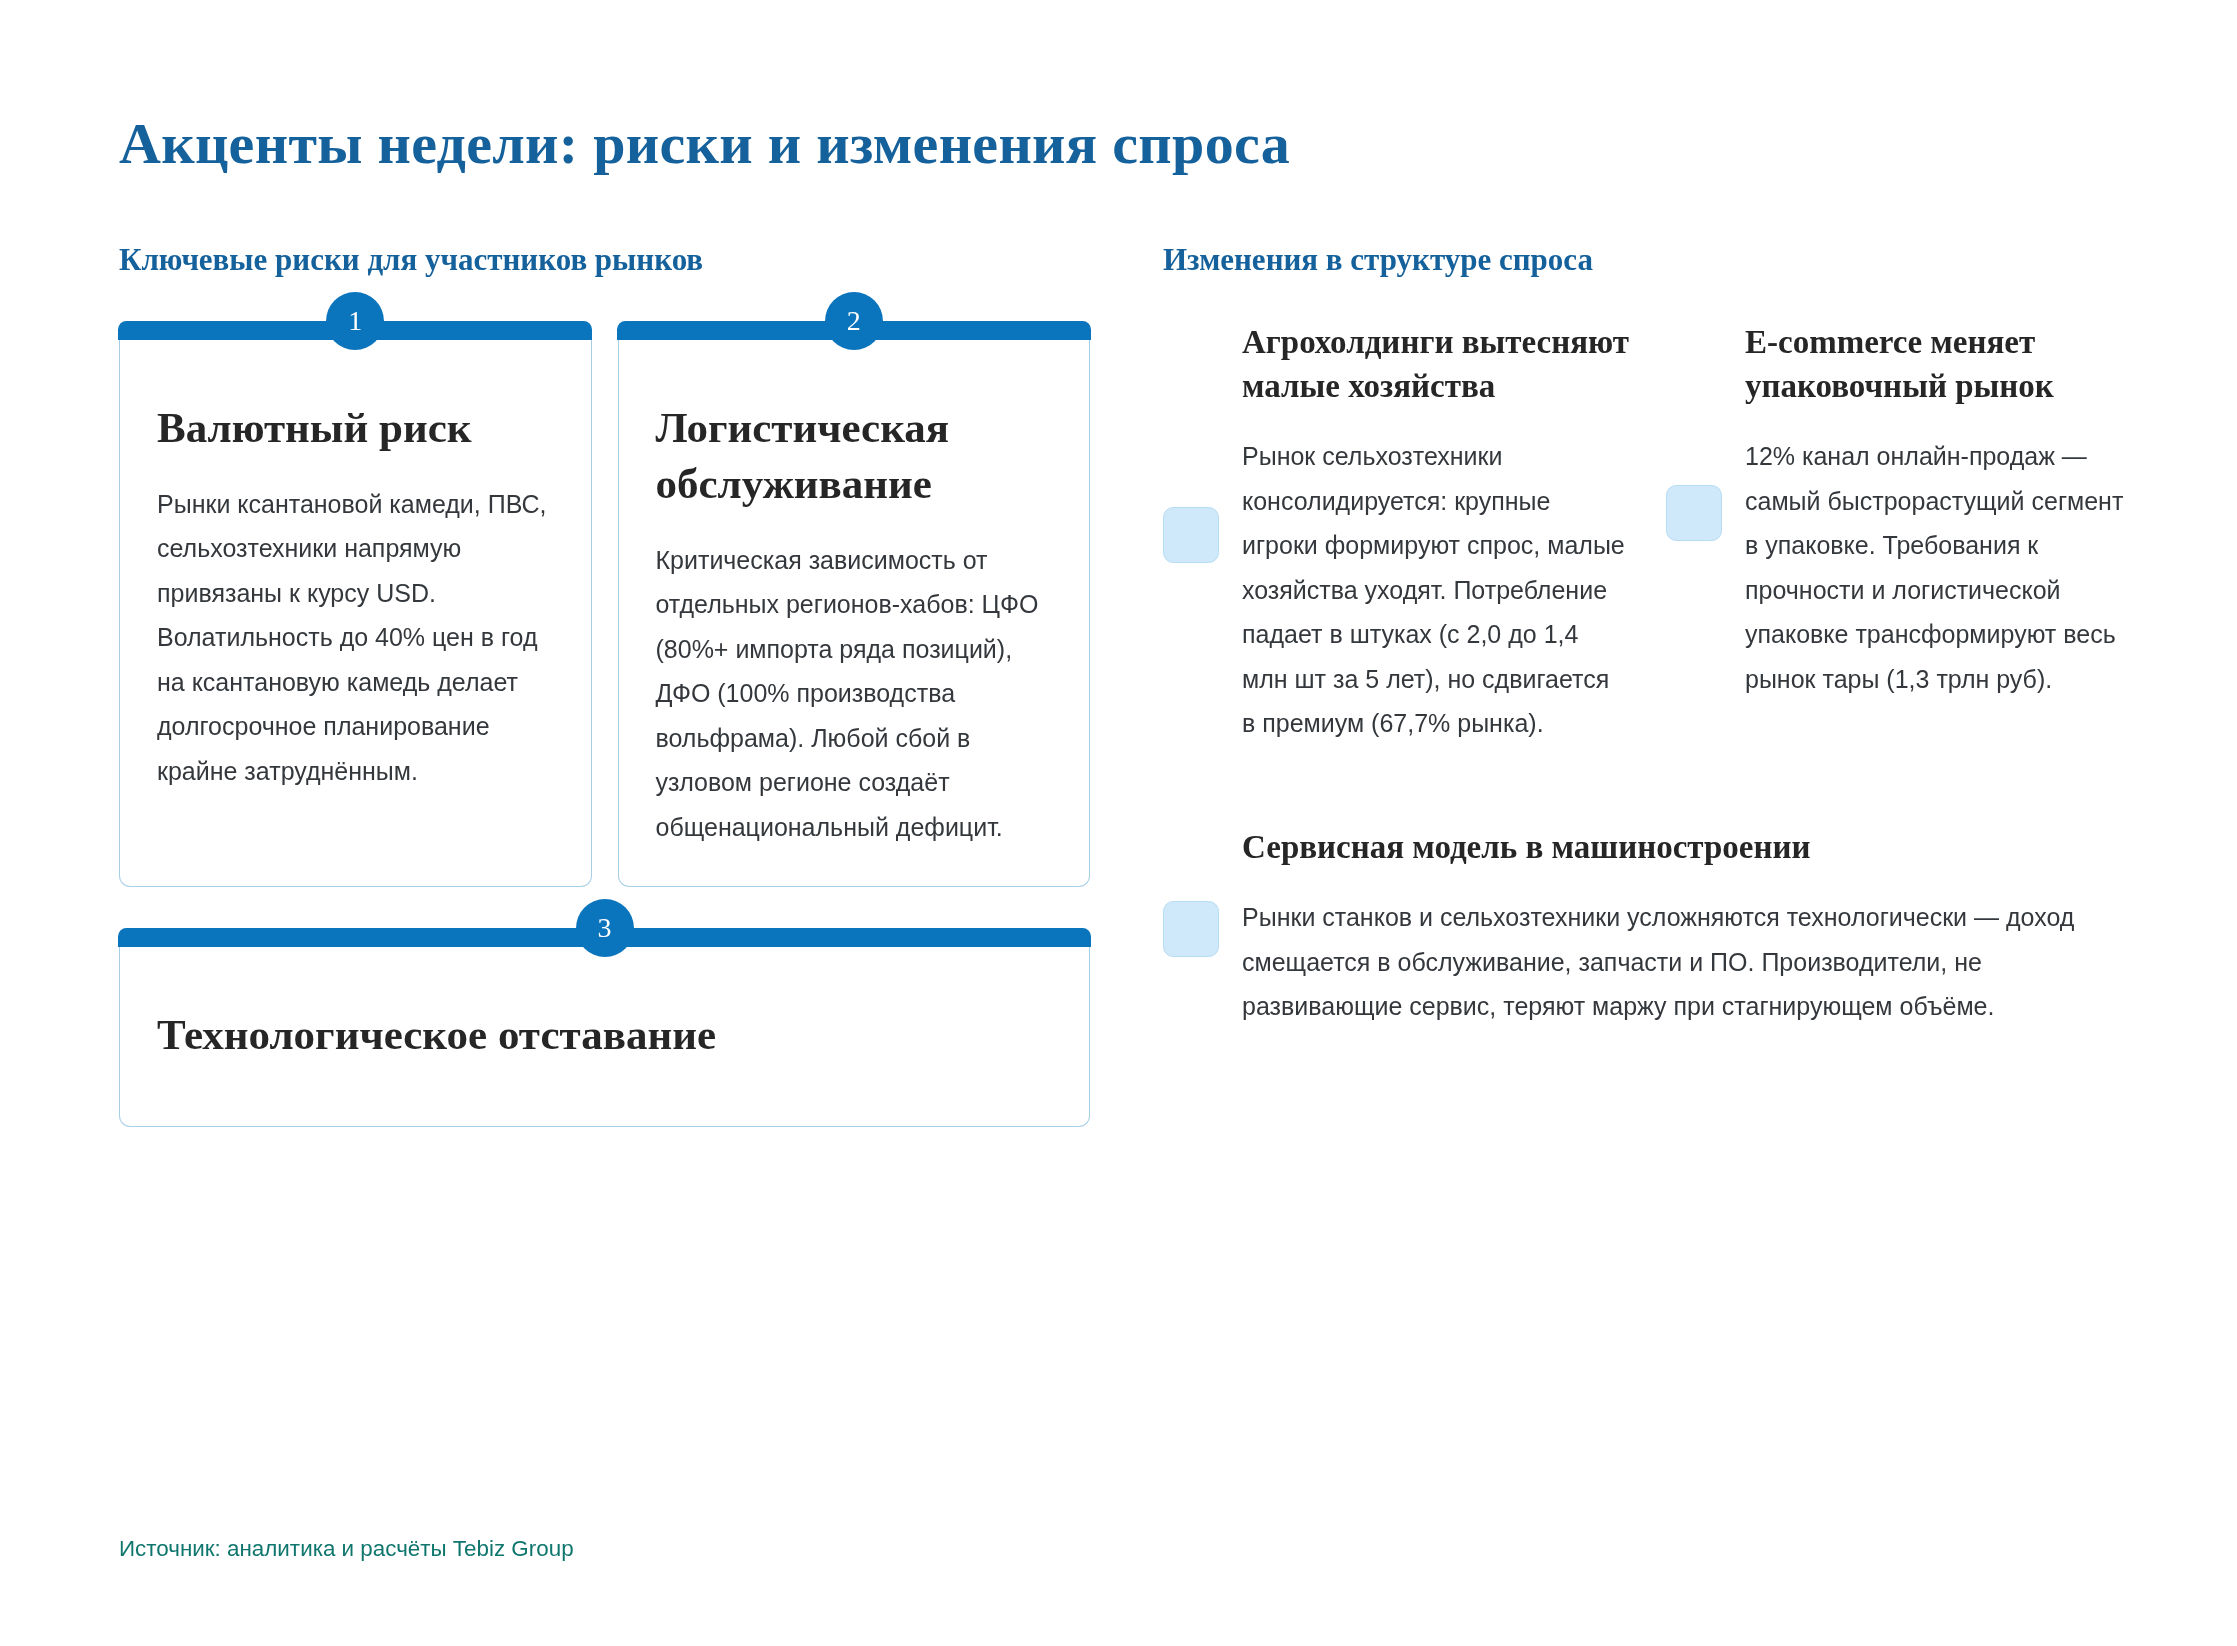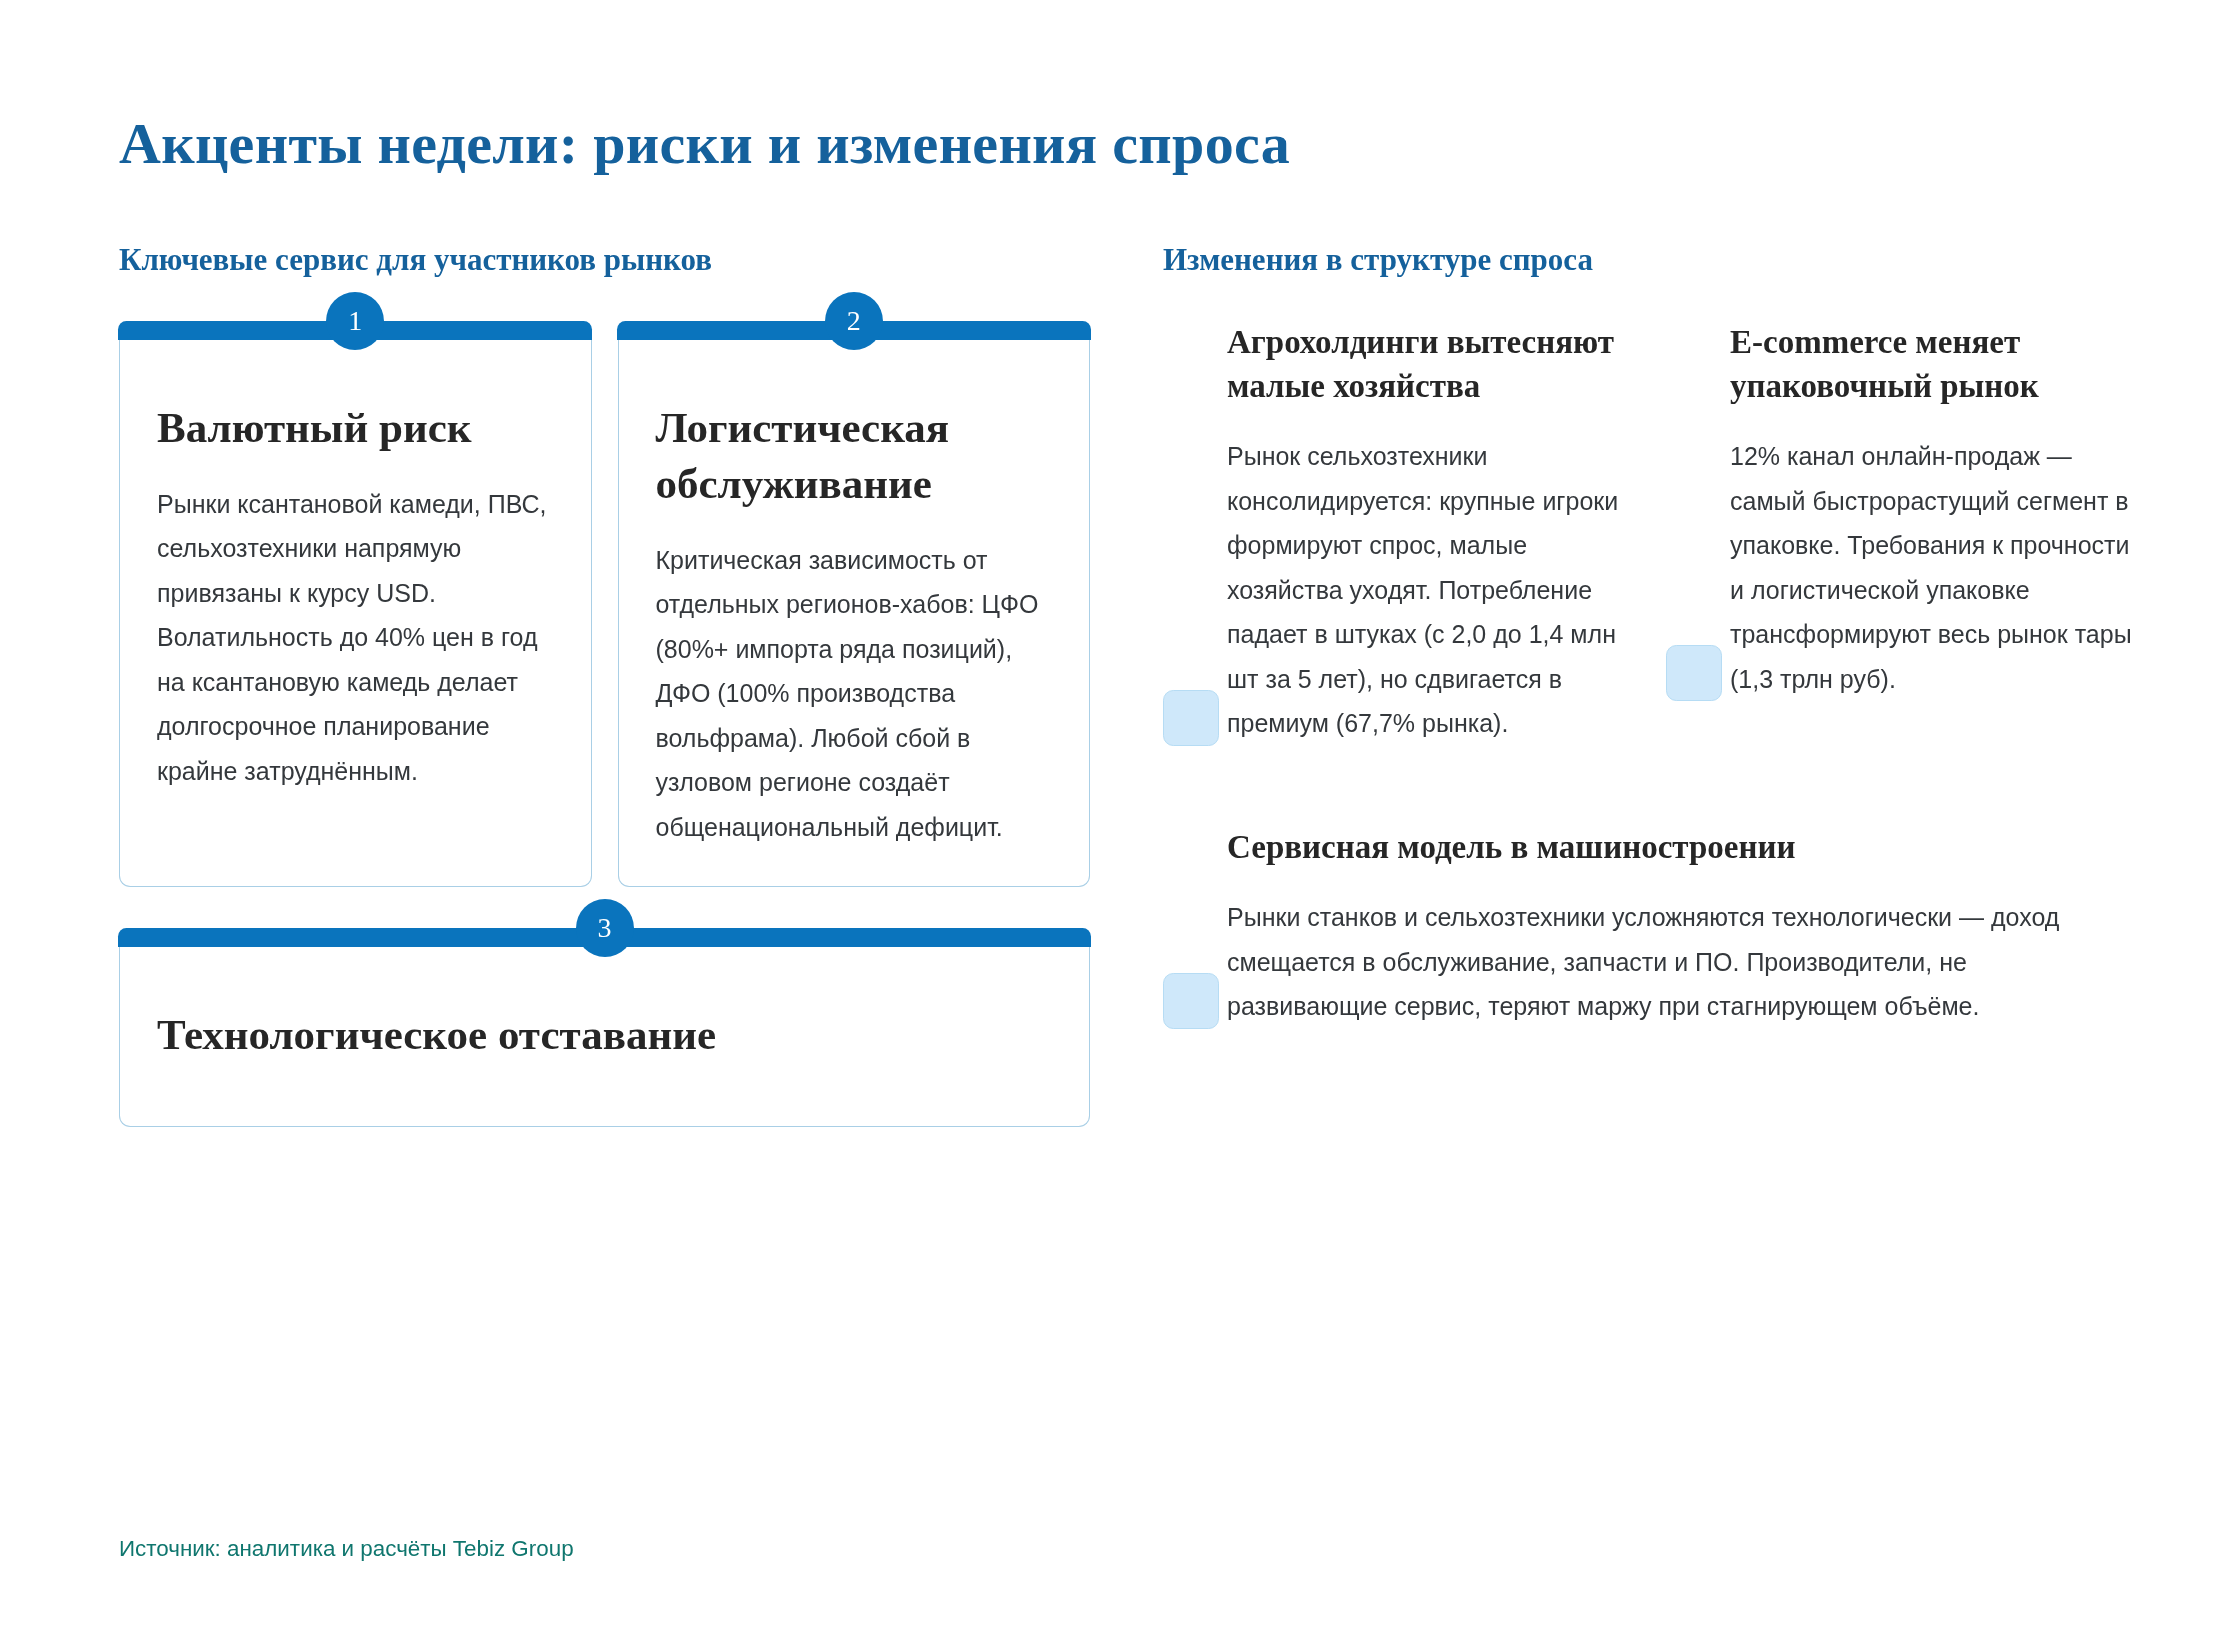--- a/index.html
+++ b/index.html
@@ -126,22 +126,22 @@
   
   .demand-grid {
     display: flex;
     gap: 37px;
   }
   .demand-col {
     width: 466px;
   }
   .demand-item {
     display: flex;
-    align-items: flex-end;
-    gap: 8px;
+    align-items: center;
+    gap: 23px;
   }
   .demand-item.full {
     width: 100%;
     margin-top: 80px;
   }
   .marker {
     flex: 0 0 auto;
     width: 54px;
     height: 54px;
     border-radius: 10.3px;
@@ -181,21 +181,21 @@
 </style>
 </head>
 <body>
 
 <div class="page">
 
   <h1 class="page-title">Акценты недели: риски и изменения спроса</h1>
 
   <div class="col-left">
 
-    <h2 class="section-heading">Ключевые сервис для участников рынков</h2>
+    <h2 class="section-heading">Ключевые риски для участников рынков</h2>
 
     <div class="cards-row">
 
       <div class="card">
         <div class="card-bar"></div>
         <div class="card-badge">1</div>
         <h3 class="card-title">Валютный риск</h3>
         <p class="card-body">Рынки ксантановой камеди, ПВС, сельхозтехники напрямую привязаны к курсу USD. Волатильность до 40% цен в год на ксантановую камедь делает долгосрочное планирование крайне затруднённым.</p>
       </div>
 

